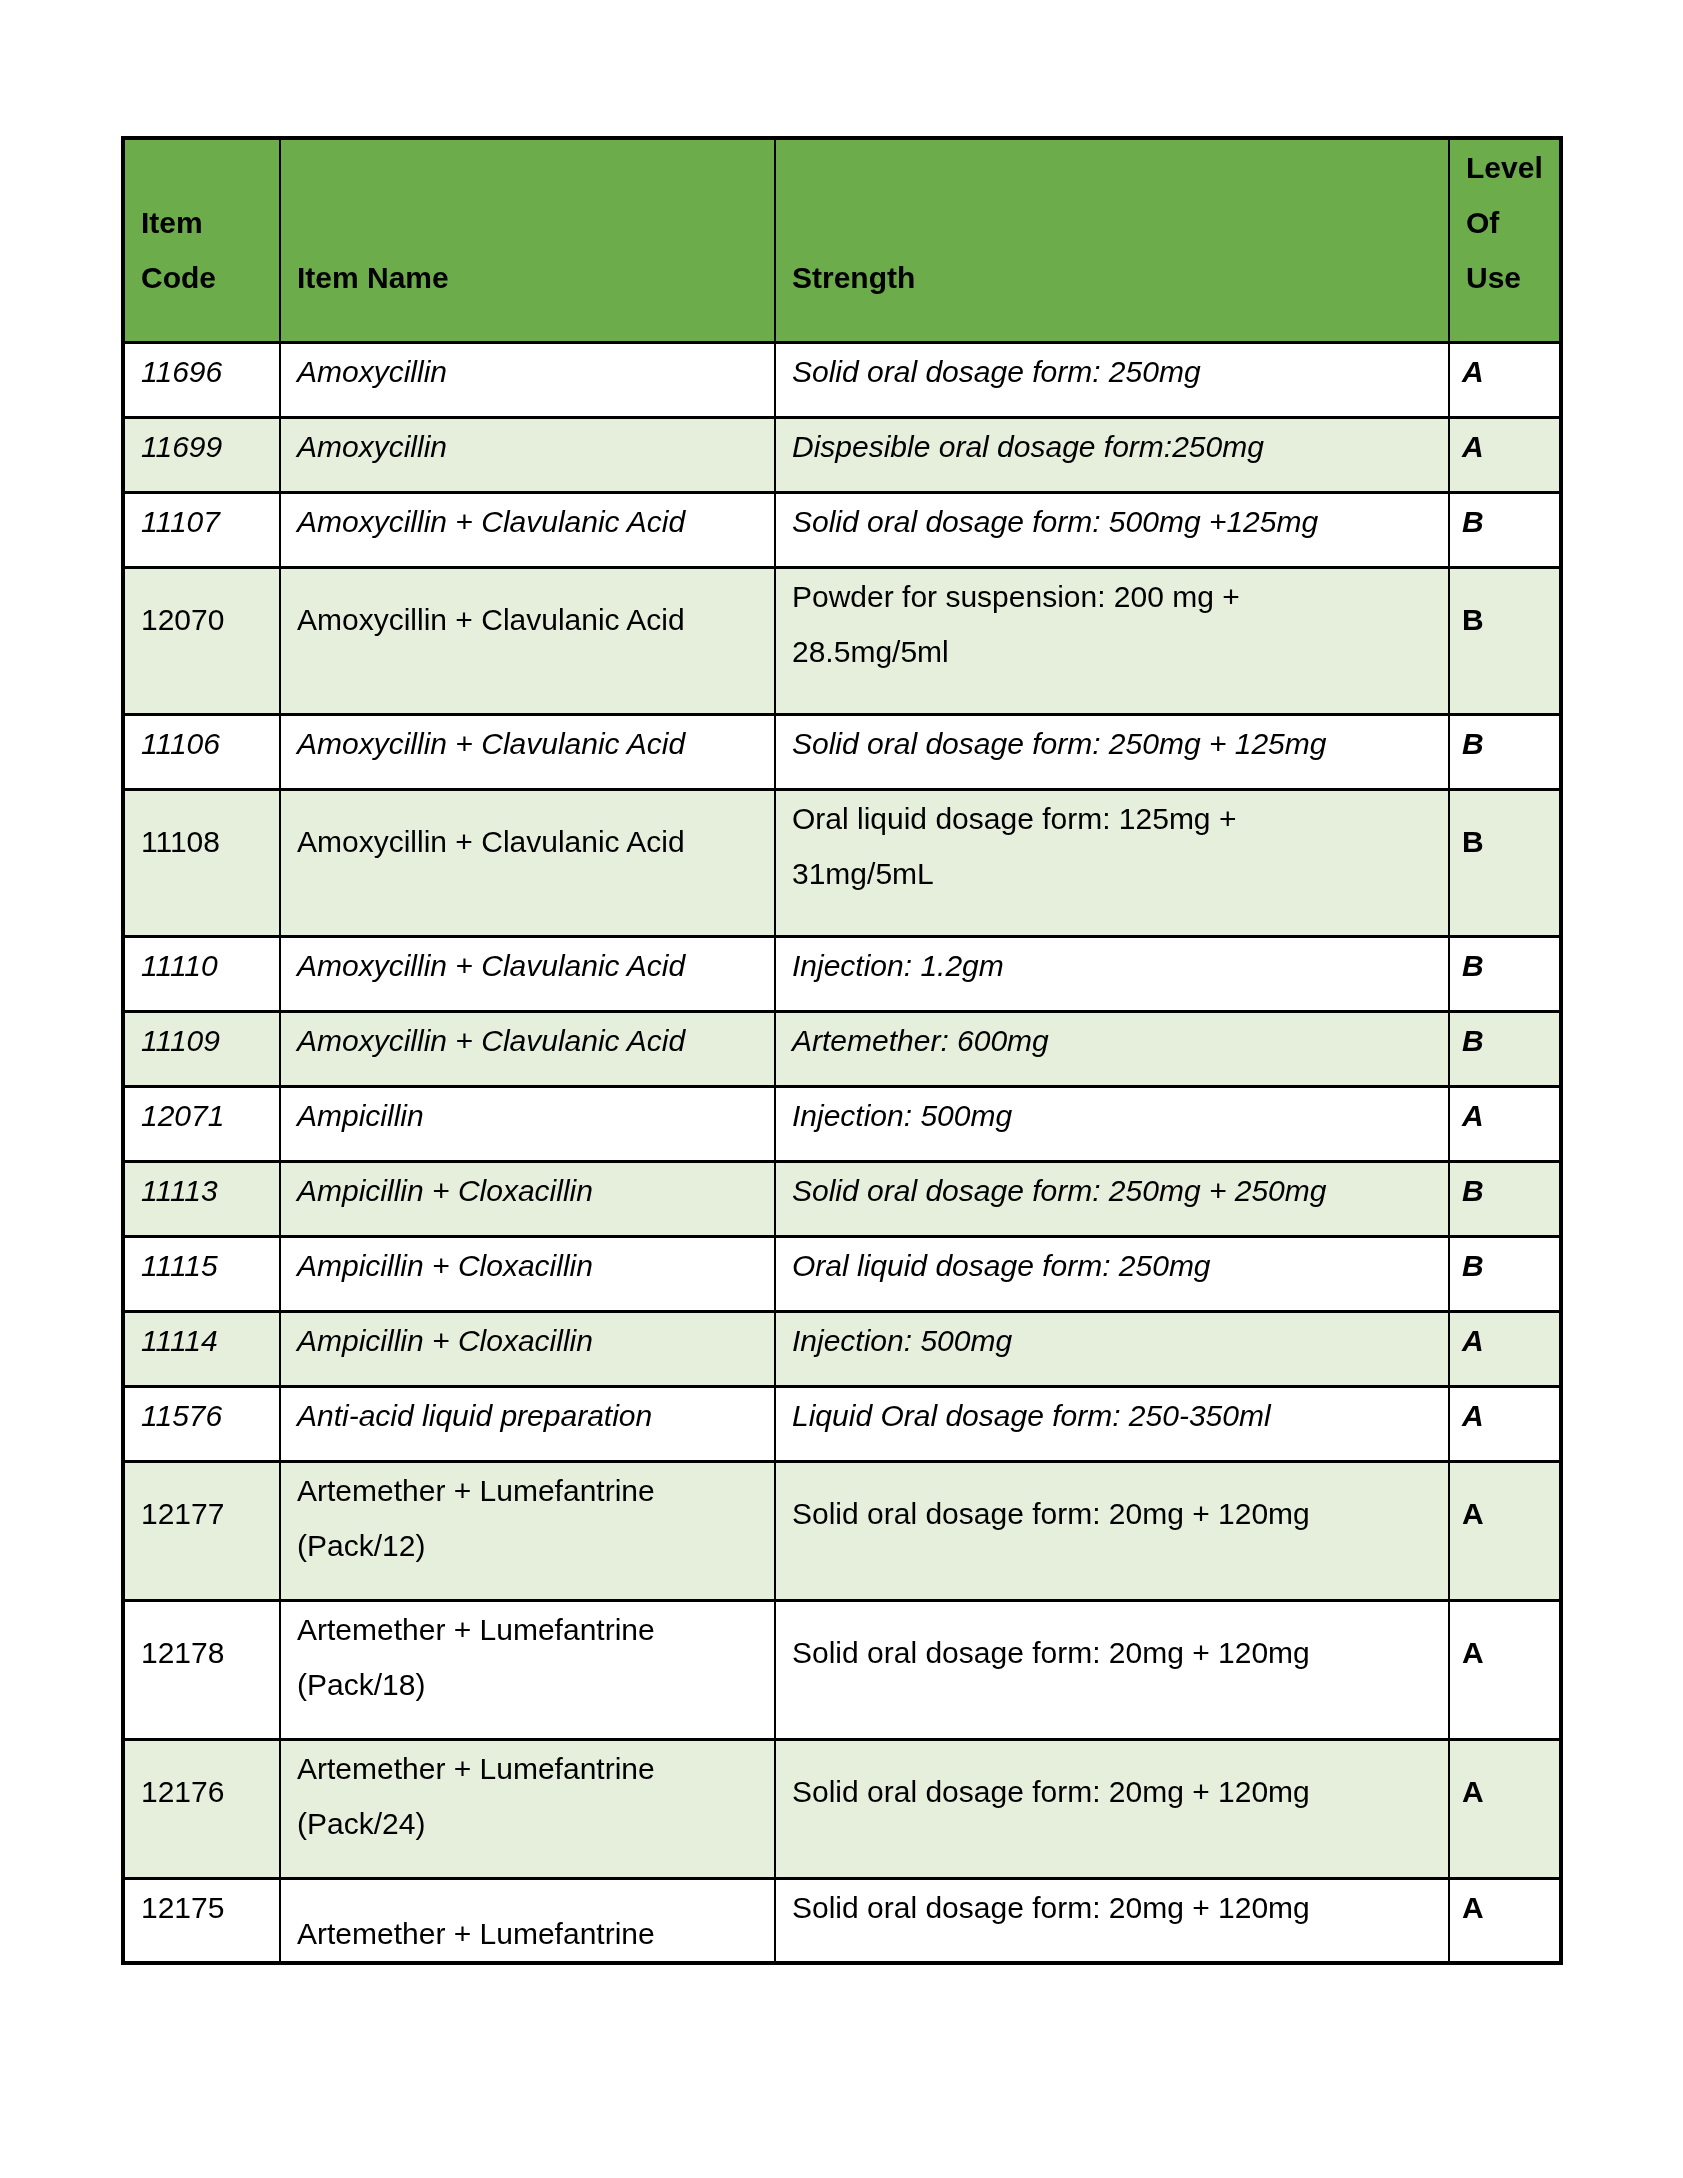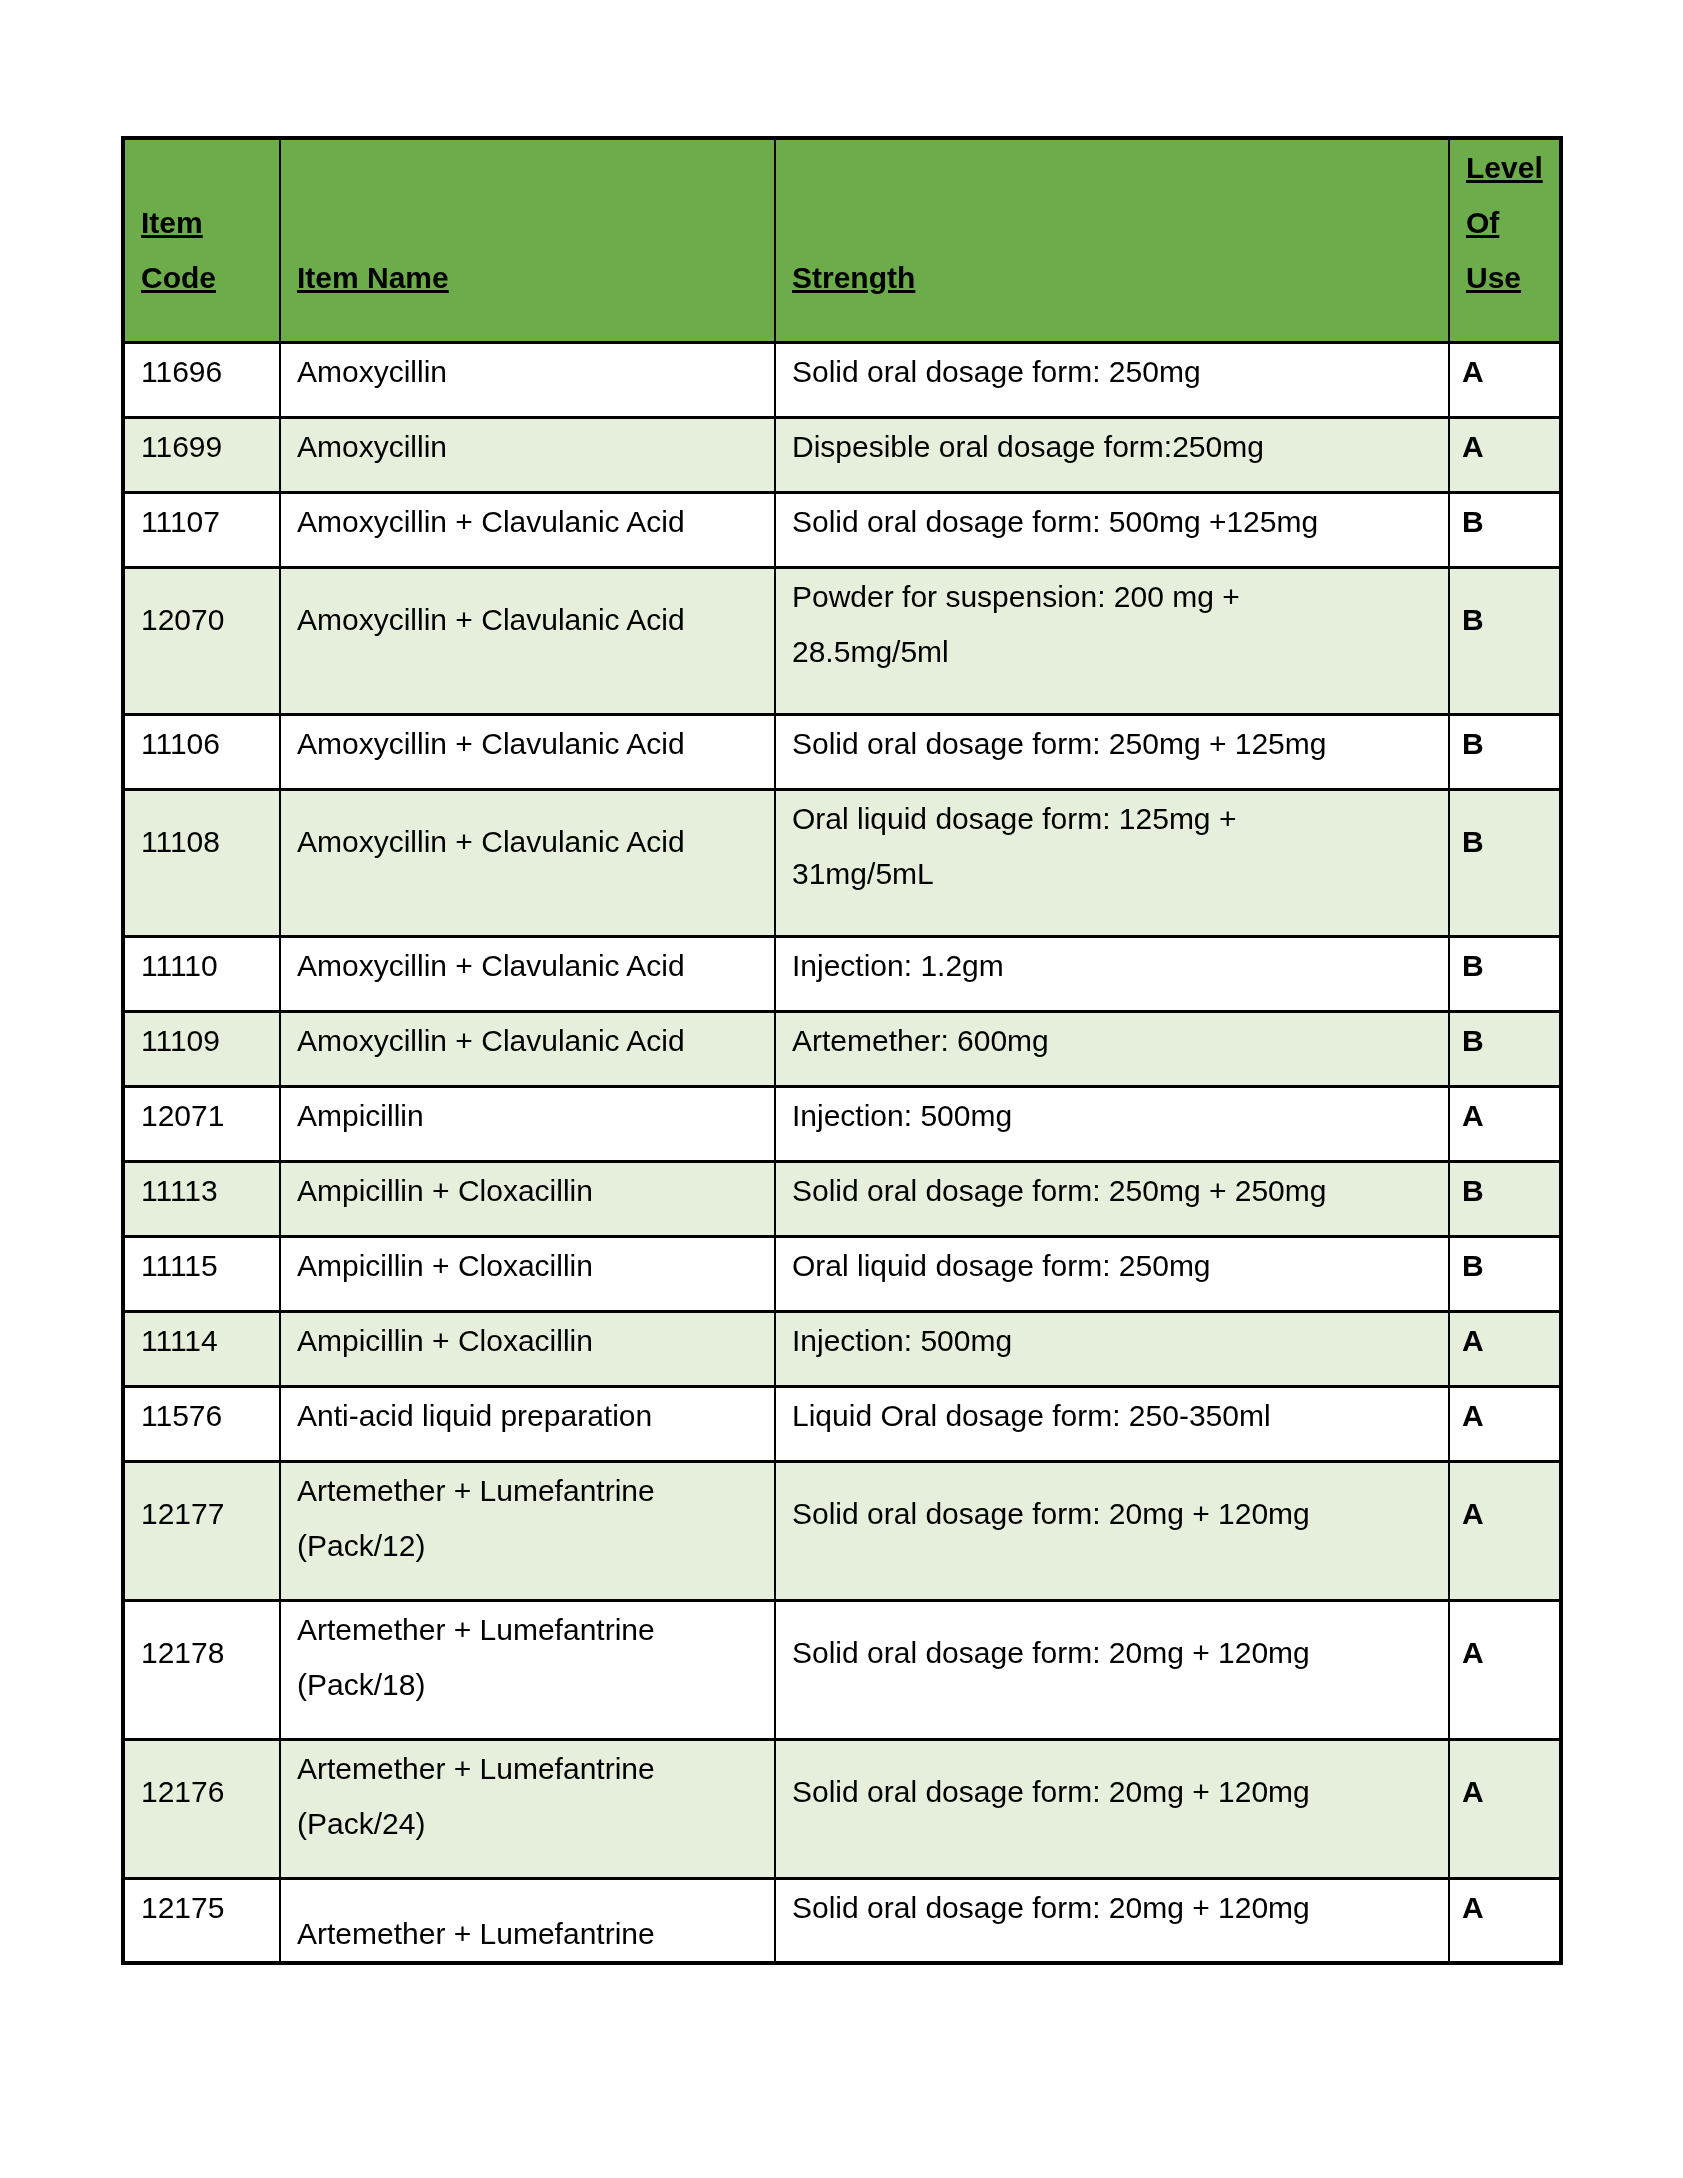--- a/index.html
+++ b/index.html
@@ -50,30 +50,29 @@
     font-size: 30px;
     overflow: hidden;
   }
 
   thead th {
     height: 193px;
     vertical-align: bottom;
     background: var(--header-bg, #6cac4b);
     font-weight: bold;
     padding-bottom: 36px;
-    text-decoration: underline;
   }
   .hline { display: block; line-height: 55px; white-space: nowrap; }
 
   tbody td { vertical-align: top; background: var(--row-bg, #fff); }
   tbody tr:nth-child(even) td { background: var(--alt-bg, #e5efdc); }
 
   .line { display: block; line-height: 55px; white-space: nowrap; }
 
-  tr.r-single    td { height: 75px; }
+  tr.r-single    td { height: 75px; font-style: italic; }
   tr.r-2strength td { height: 147px; margin-left: 8px; }
   tr.r-2name     td { height: 139px; }
   tr.r-last      td { height: 77px; }
 
   td.align-second { padding-top: 23px; }
   tr.r-last td.cell-name { padding-top: 26px; }
 
   td.cell-level { font-weight: bold; padding-left: 12px; }
 </style>
 </head>

